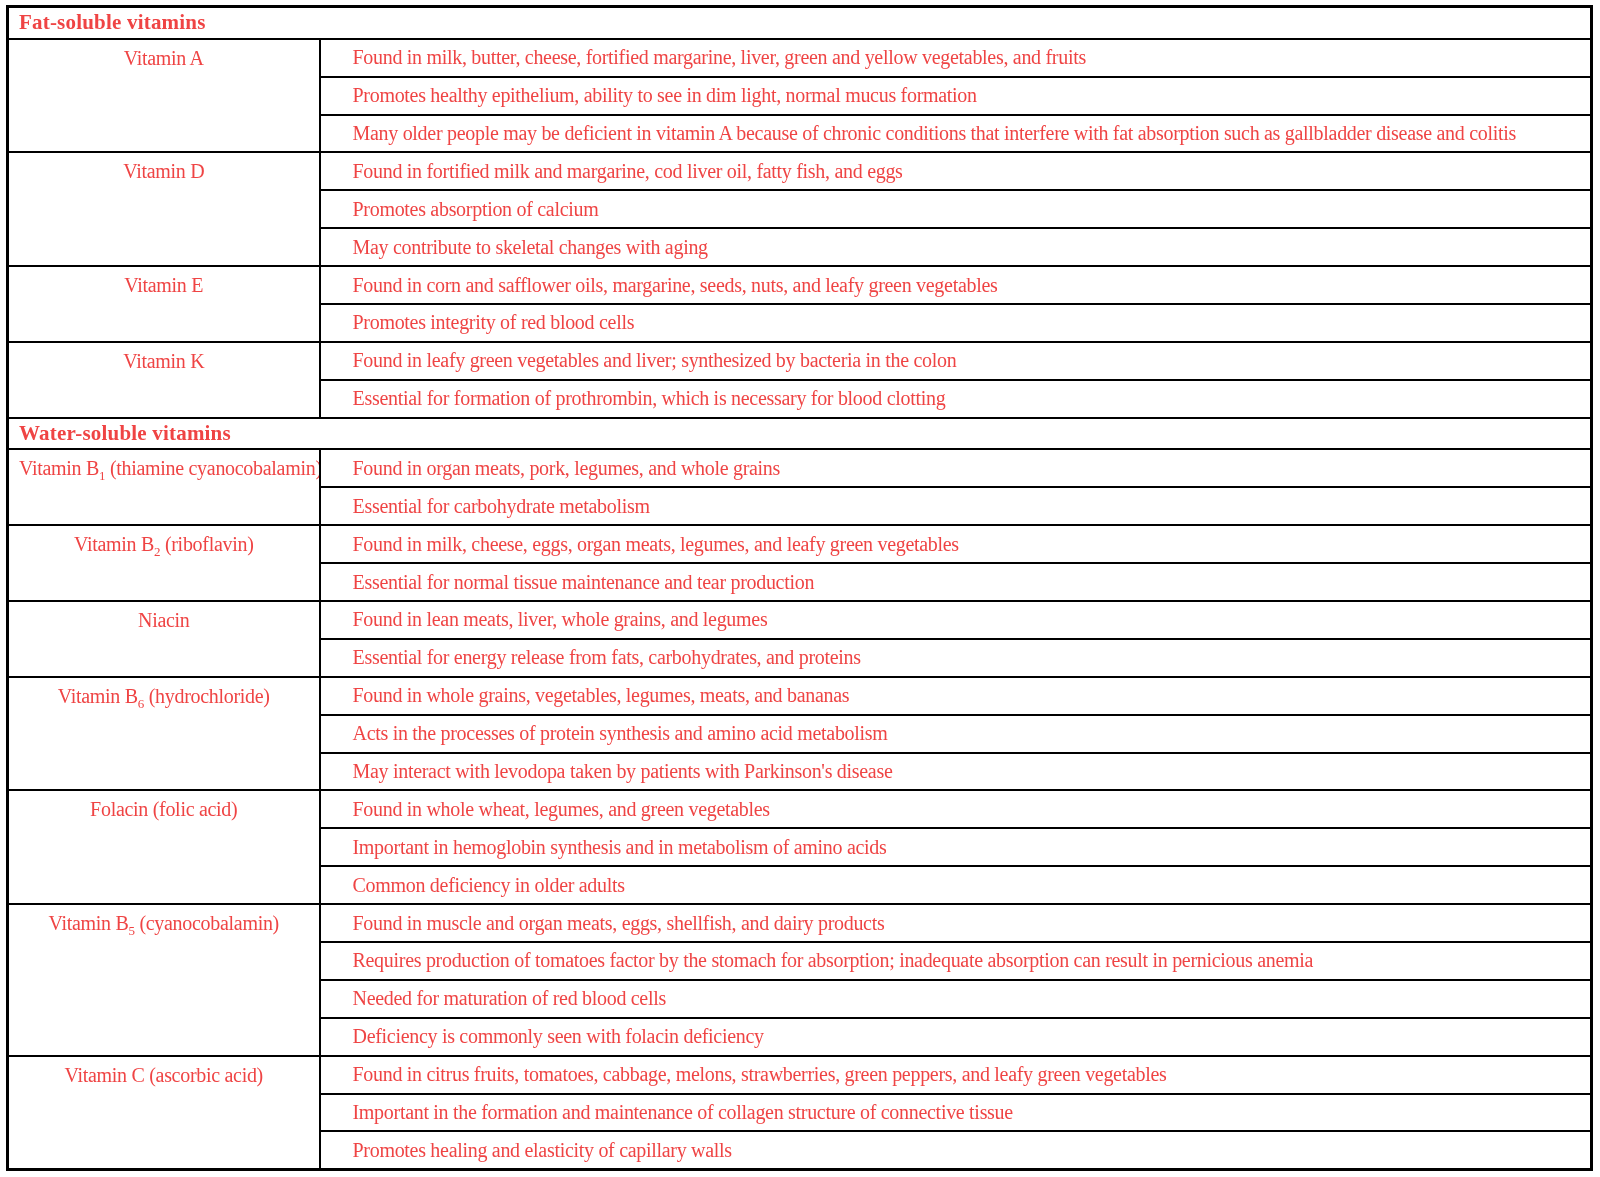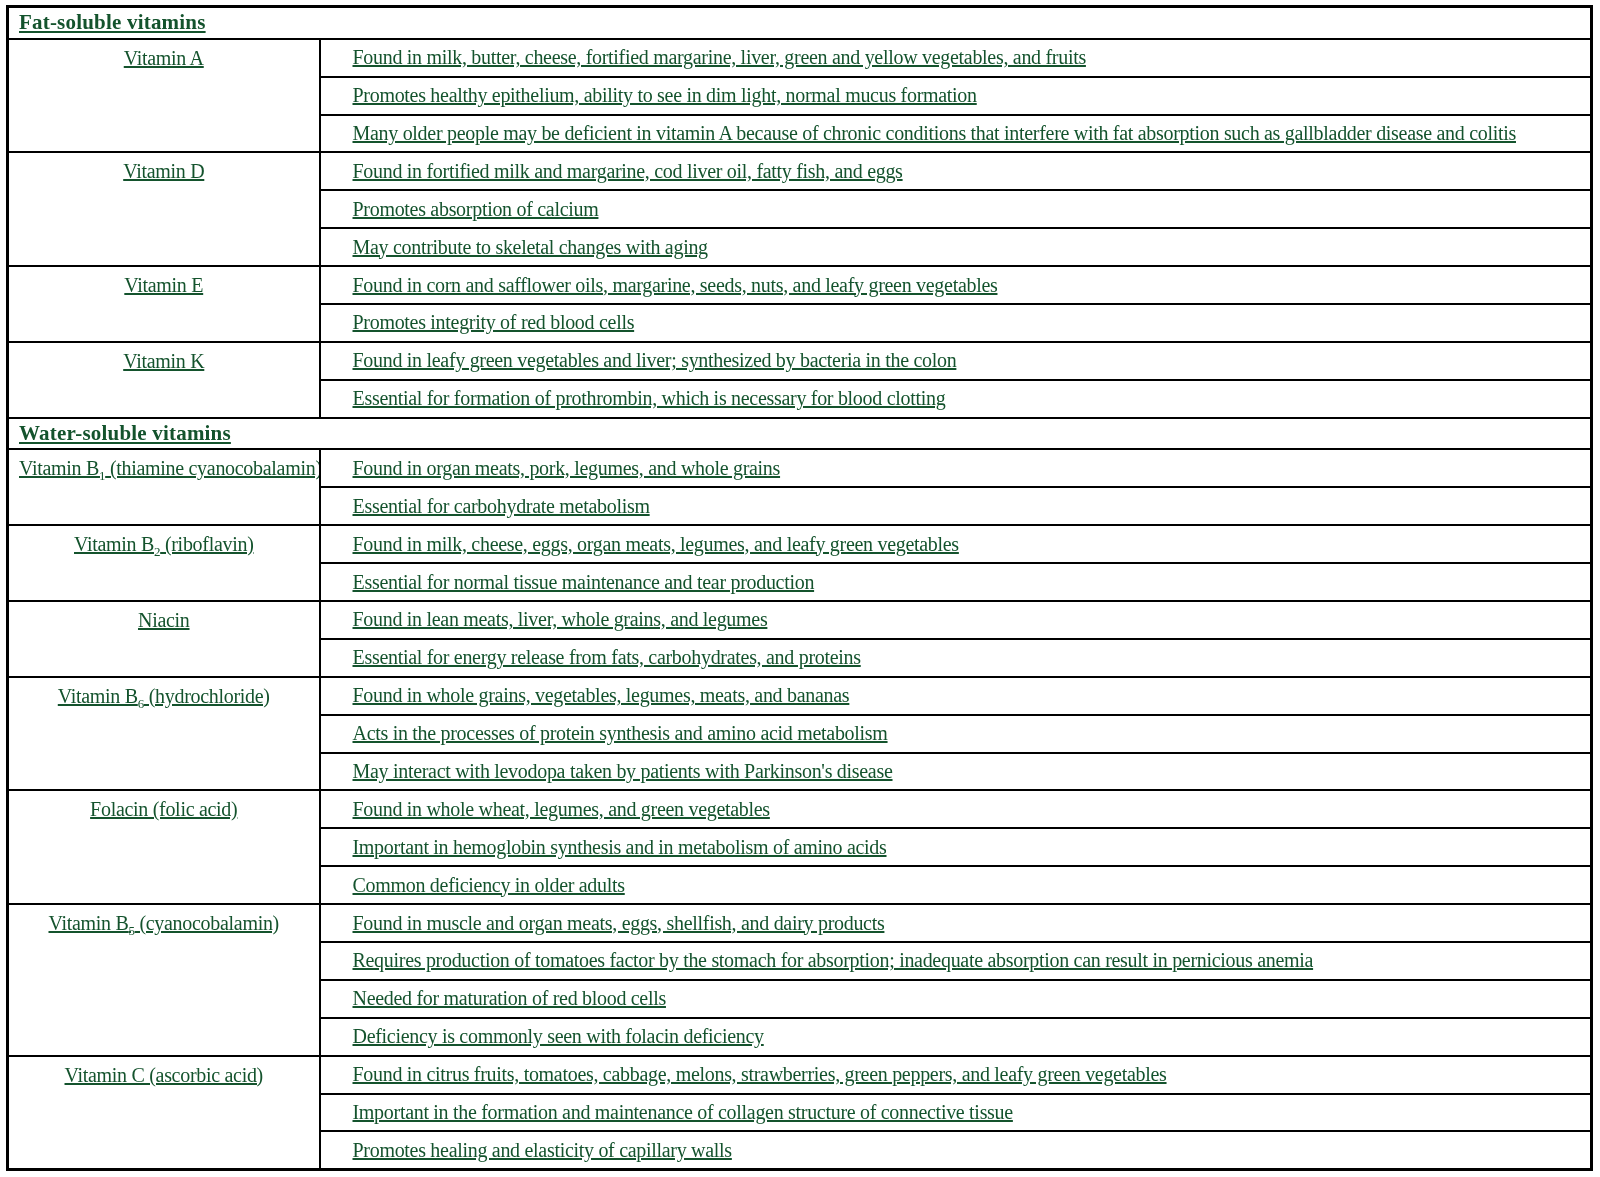--- a/index.html
+++ b/index.html
@@ -20,27 +20,26 @@
     border-collapse: collapse;
     table-layout: fixed;
     border: 3px solid #000000;
   }
   col.name-col  { width: 312px; }
   col.detail-col { width: auto; }
   td {
     border: 2px solid #000000;
     font-family: "Liberation Serif", serif;
     font-size: 20px;
-    color: #14532d;
+    color: #ef4444;
     padding: 2px 10px;
     letter-spacing: -0.3px;
     white-space: nowrap;
     overflow: hidden;
     box-sizing: border-box;
-    text-decoration: underline;
   }
   tr.section-row { height: 30px; }
   tr.section-row td {
     font-weight: bold;
     font-size: 21px;
     letter-spacing: 0.2px;
     vertical-align: middle;
   }
   tr.detail-row { height: 37px; }
   td.name-cell {

